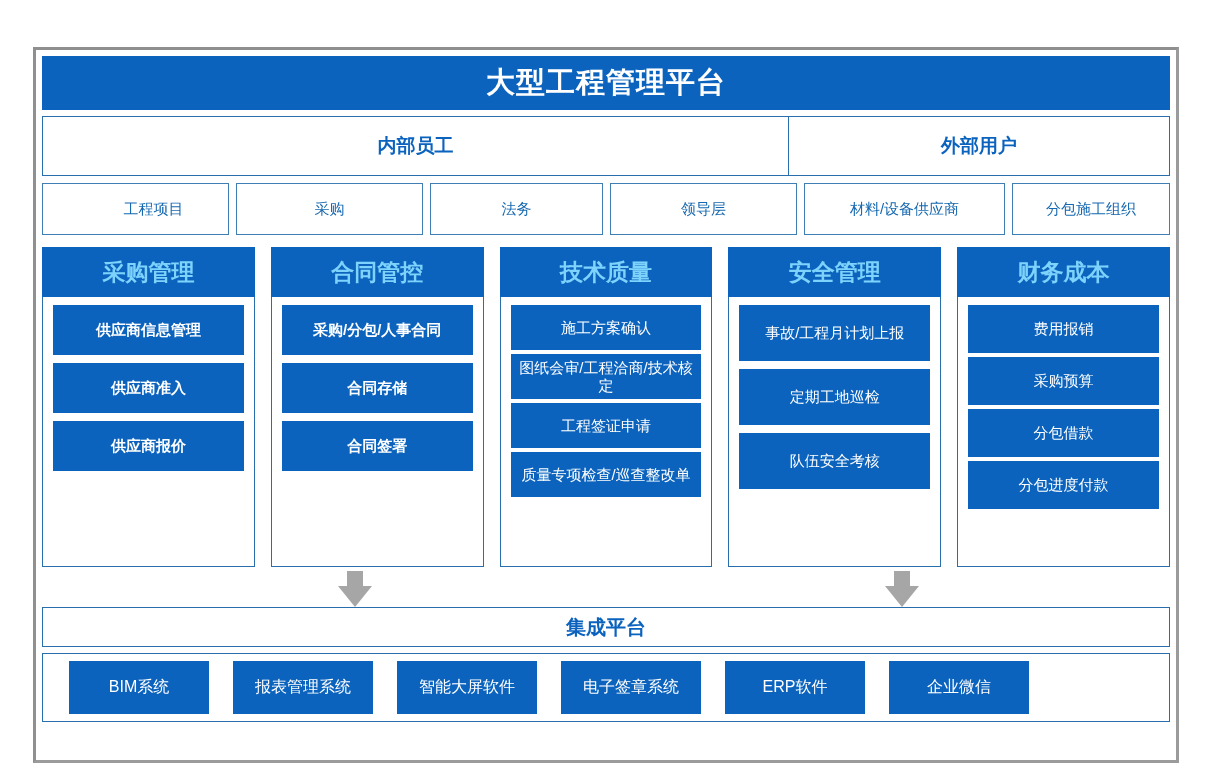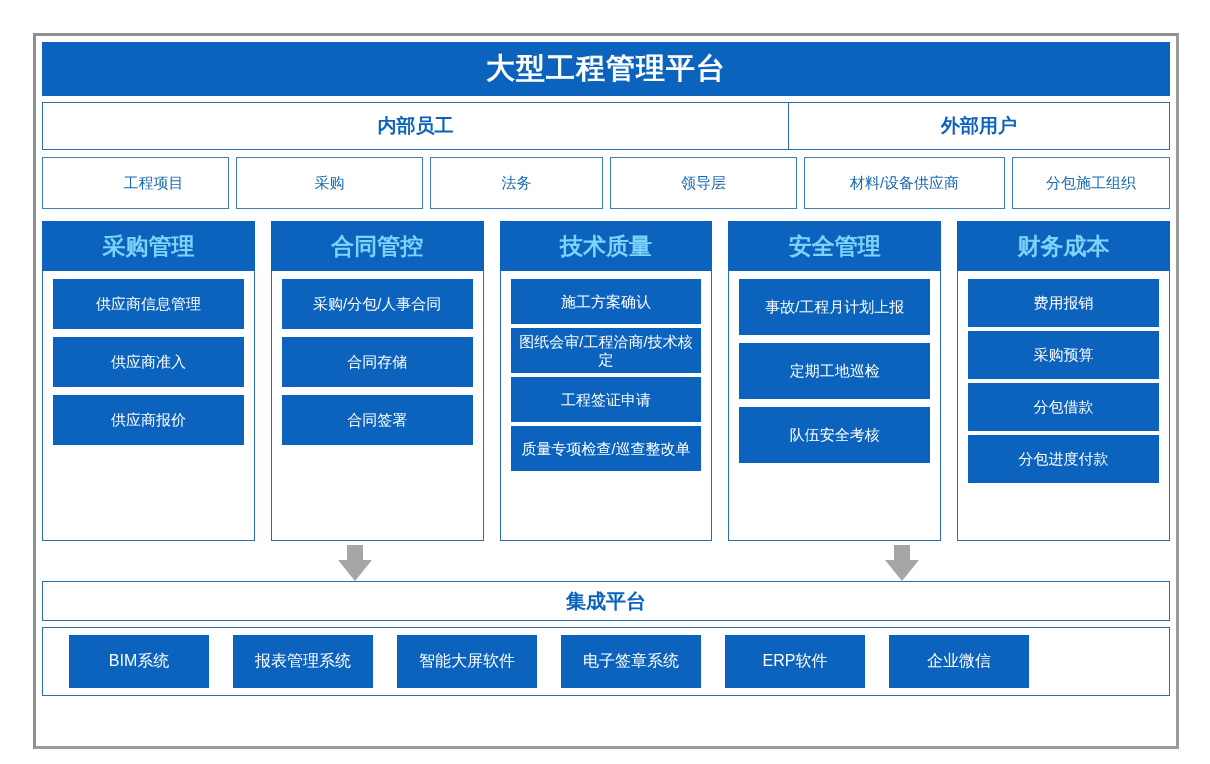--- a/index.html
+++ b/index.html
@@ -12,21 +12,21 @@
   }
   #root {
     position: relative;
     width: 1210px; height: 764px;
     background: #ffffff;
   }
 
   
   .frame {
     position: absolute;
-    left: 33px; top: 33px;
+    left: 33px; top: 47px;
     width: 1146px; height: 716px;
     background: #ffffff;
     border: 3px solid #9b9b9b;
     border-top-color: #8f8f8f;
     border-left-color: #8f8f8f;
     padding: 6px 6px 8px 6px;
   }
 
   
   .title-bar {
@@ -35,21 +35,21 @@
     color: #ffffff;
     display: flex; align-items: center; justify-content: center;
     font-size: 29px; font-weight: bold;
     letter-spacing: 1px;
   }
 
   
   .audience-row {
     display: flex;
     margin-top: 6px;
-    height: 48px;
+    height: 60px;
     border: 1px solid #2a6fad;
   }
   .audience-cell {
     display: flex; align-items: center; justify-content: center;
     color: #0b63be; font-size: 19px; font-weight: bold;
     background: #ffffff;
     height: 100%;
   }
   .audience-cell.internal { flex: 0 0 746px; border-right: 1px solid #2a6fad; }
   .audience-cell.external { flex: 1 1 auto; }
@@ -111,21 +111,21 @@
   .module-item {
     background: #0b63be;
     color: #ffffff;
     font-size: 15px;
     display: flex; align-items: center; justify-content: center;
     text-align: center;
     line-height: 1.2;
     padding: 4px 6px;
     flex: 0 0 auto;
   }
-  .module-item.h1 { min-height: 50px; }
+  .module-item.h1 { min-height: 50px; font-weight: bold; }
   .module-item.h-tq { min-height: 45px; }
   .module-item.h-safe { min-height: 56px; }
   .module-item.h-fin { min-height: 48px; }
 
   
   .arrows-strip {
     position: relative;
     height: 38px;
     margin-top: 2px;
   }

